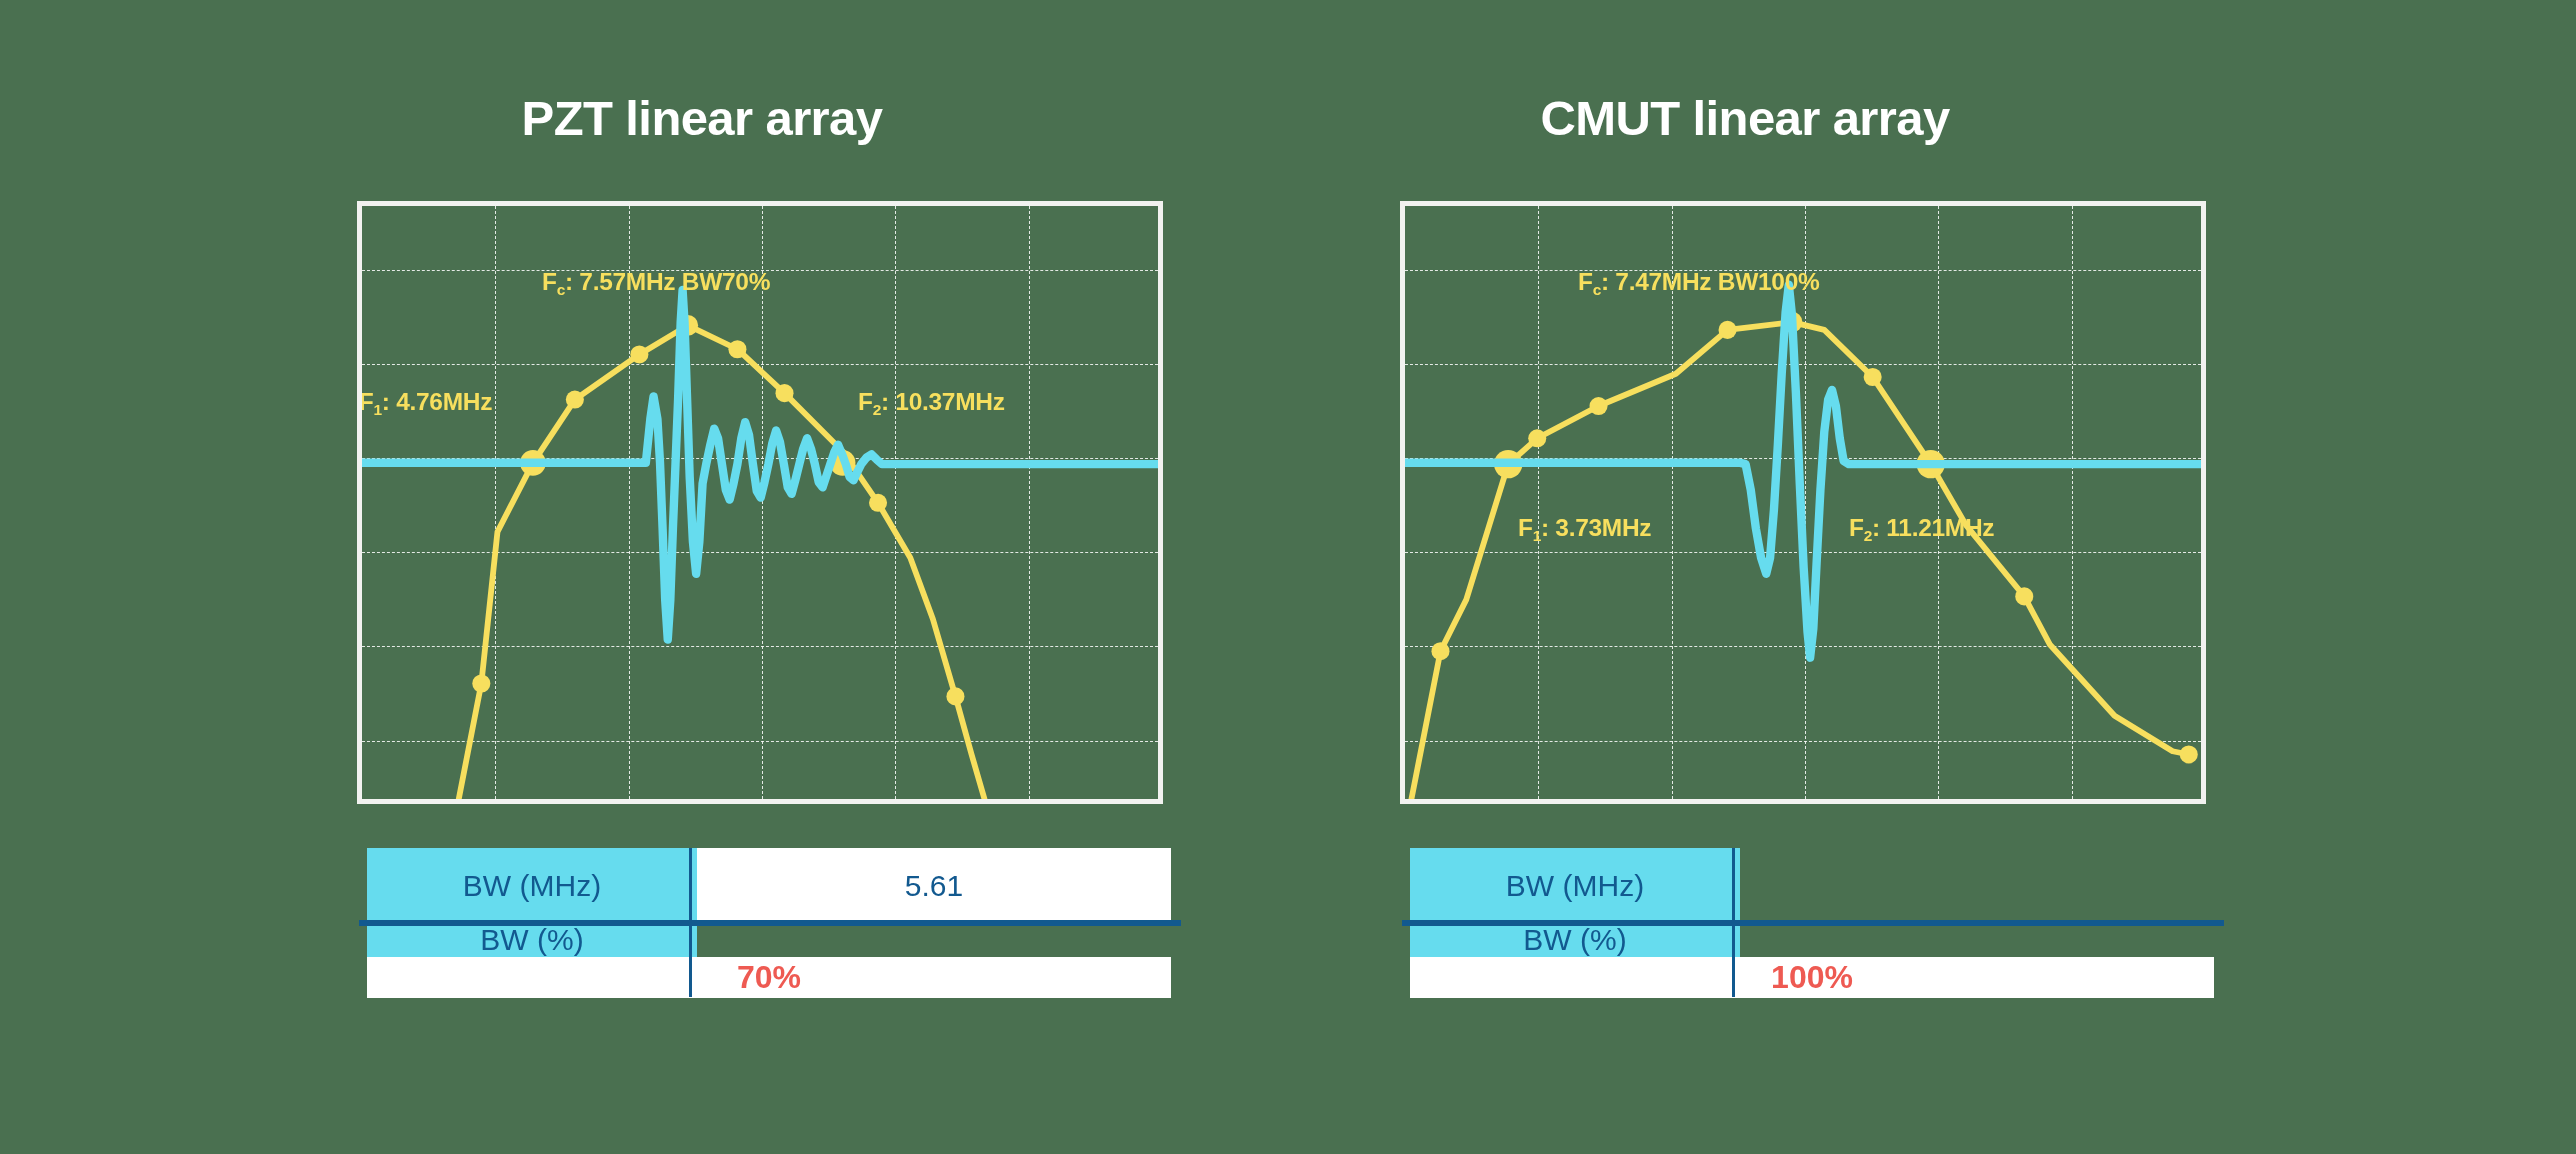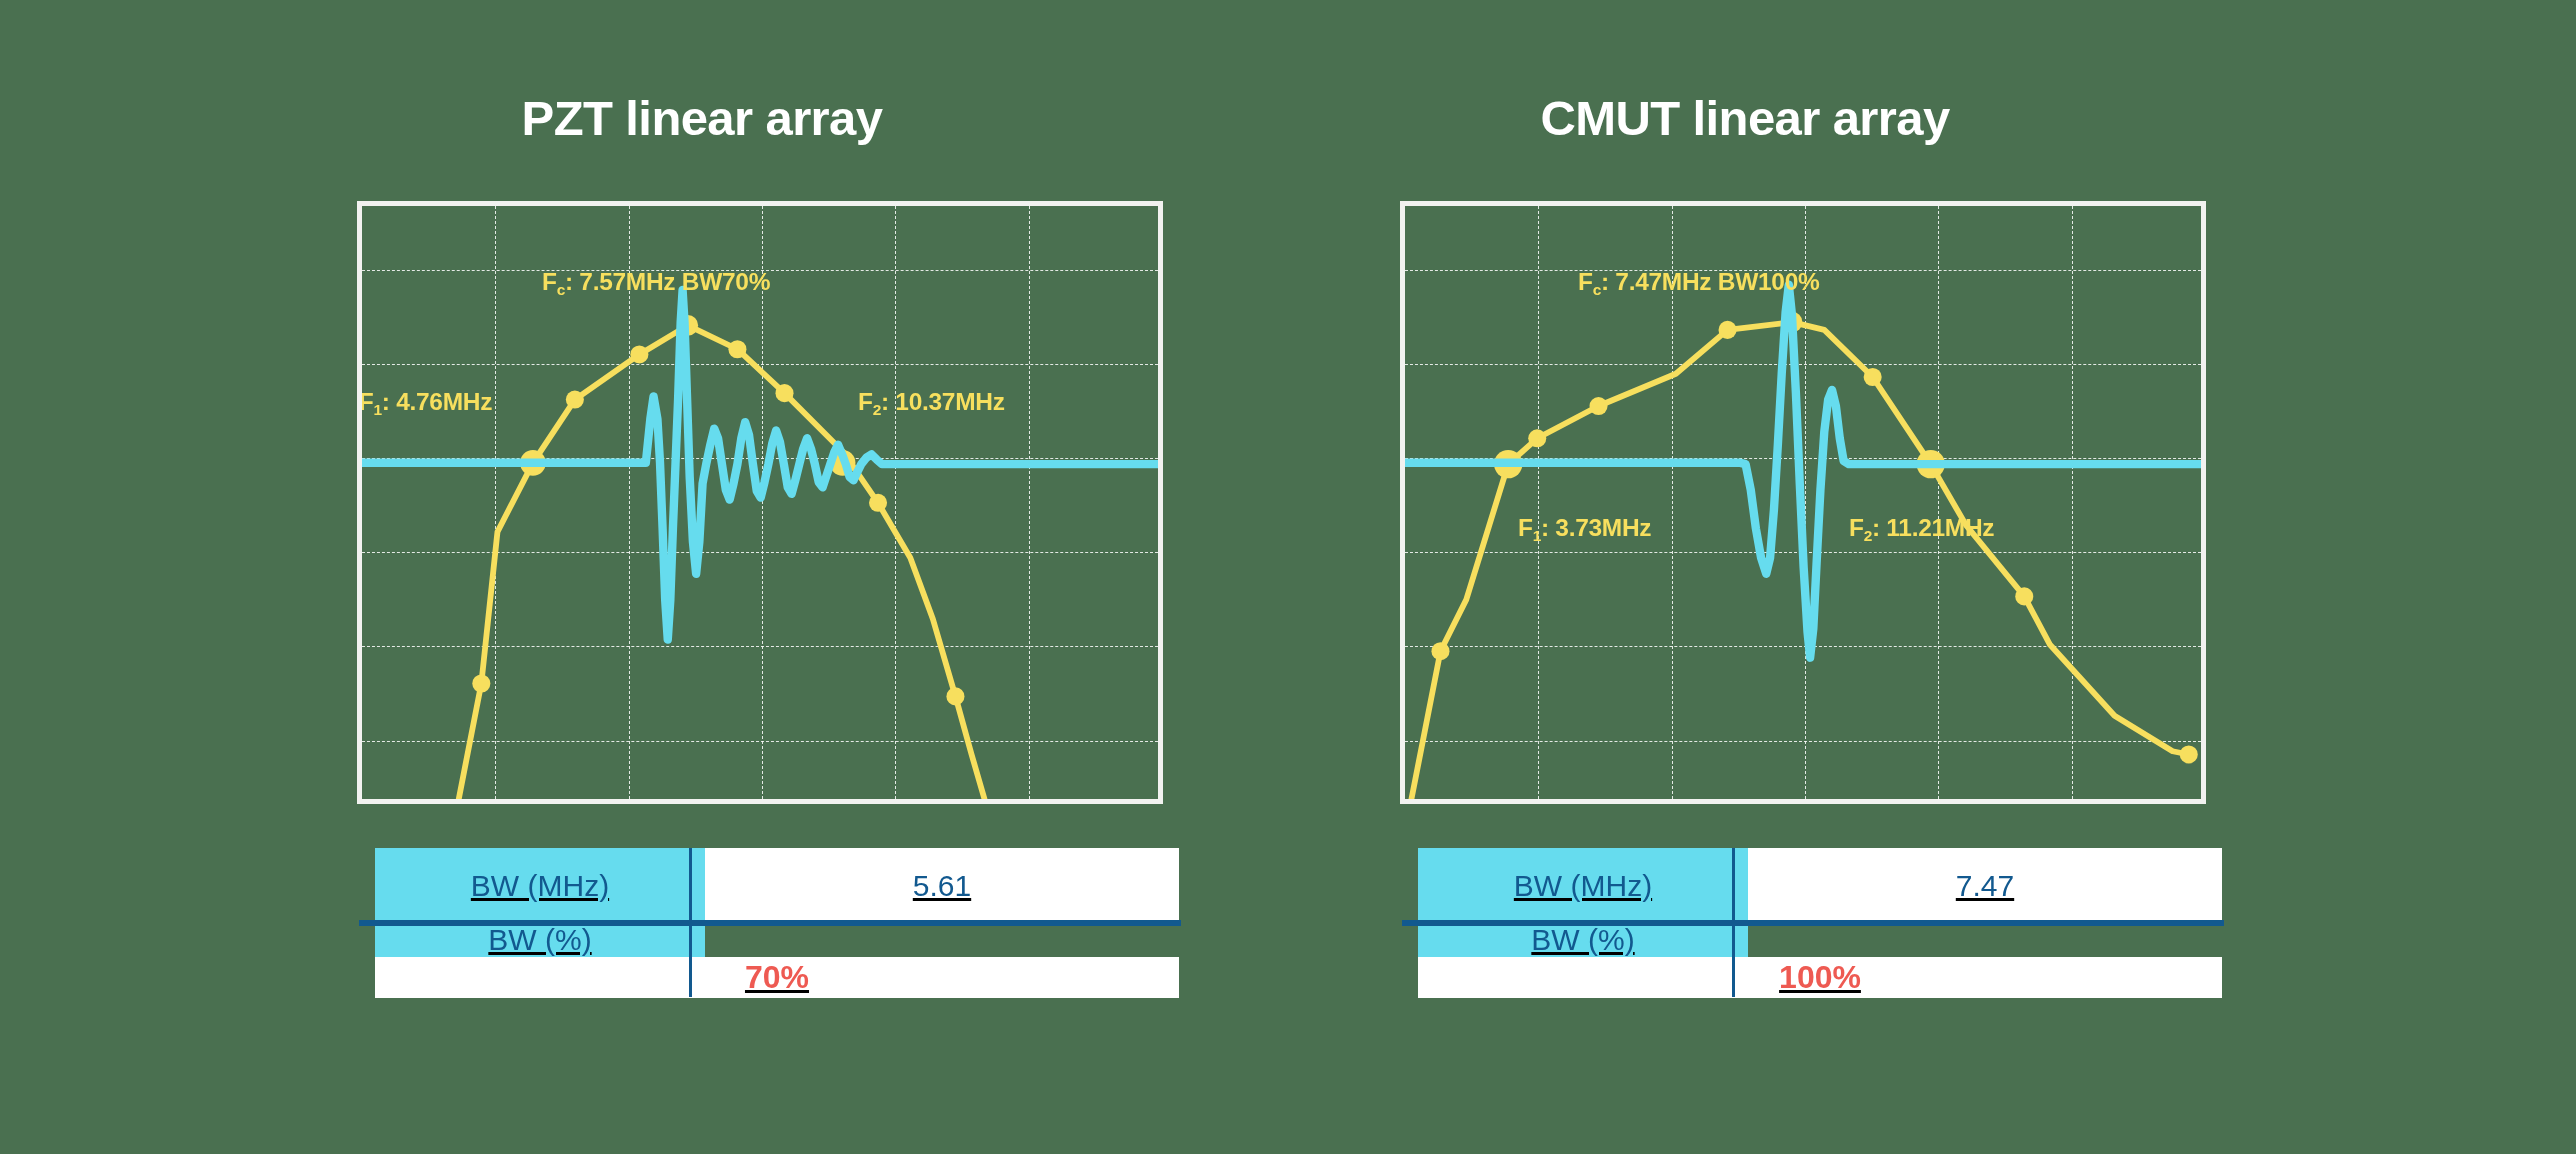--- a/index.html
+++ b/index.html
@@ -106,25 +106,24 @@
   
   .bw-table {
     position: absolute;
     left: 108px;
     top: 848px;
     width: 804px;
     height: 149px;
   }
   .bw-row {
     position: absolute;
-    left: 16px;
+    left: 8px;
     width: 100%;
     height: 75px;
     display: flex;
-    text-decoration: underline;
   }
   .bw-row.r0 { top: 0; }
   .bw-row.r1 { top: 75px; flex-direction: column; }
 
   .bw-cell-label {
     width: 330px;
     background: #66dcee;
     color: #12598f;
     font-size: 30px;
     font-weight: 400;
@@ -304,21 +303,20 @@
         <div class="ann" style="left:444px; top:308px">
           <span>F</span><sub>2</sub><span>: 11.21MHz</span>
         </div>
 
       </div>
     </div>
 
     <div class="bw-table">
       <div class="bw-row r0">
         <div class="bw-cell-label">BW (MHz)</div>
-        <div class="bw-cell-value">7.47</div>
       </div>
       <div class="bw-row r1">
         <div class="bw-cell-label">BW (%)</div>
         <div class="bw-cell-value pct">100%</div>
       </div>
       <div class="bw-vsep"></div>
       <div class="bw-hsep"></div>
     </div>
 
   </div>

